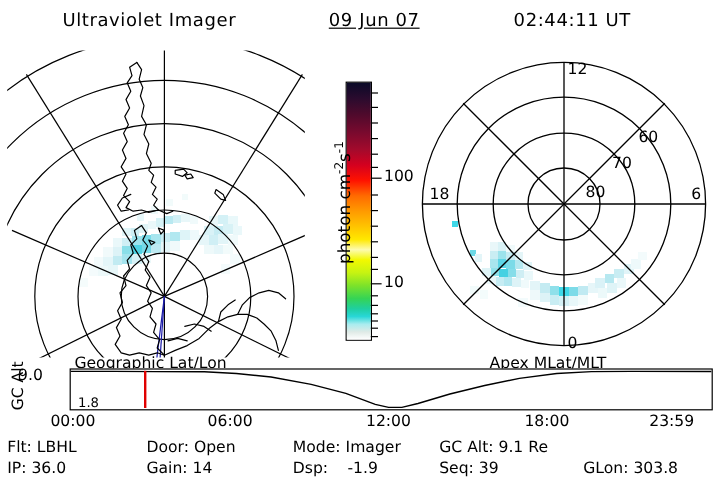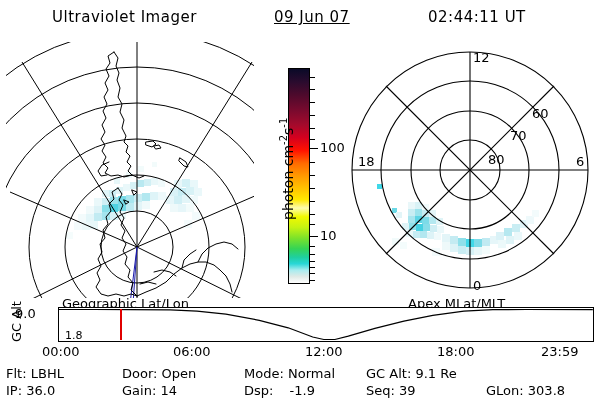--- a/index.html
+++ b/index.html
@@ -327,21 +327,21 @@
   <div class="foot fr1 c1">
     <span>Flt:</span>
     <span>LBHL</span>
   </div>
   <div class="foot fr1 c2">
     <span>Door:</span>
     <span>Open</span>
   </div>
   <div class="foot fr1 c3">
     <span>Mode:</span>
-    <span>Normal</span>
+    <span>Imager</span>
   </div>
   <div class="foot fr1 c4">
     <span>GC Alt:</span>
     <span>9.1 Re</span>
   </div>
 
   <div class="foot fr2 c1">
     <span>IP:</span>
     <span>36.0</span>
   </div>

